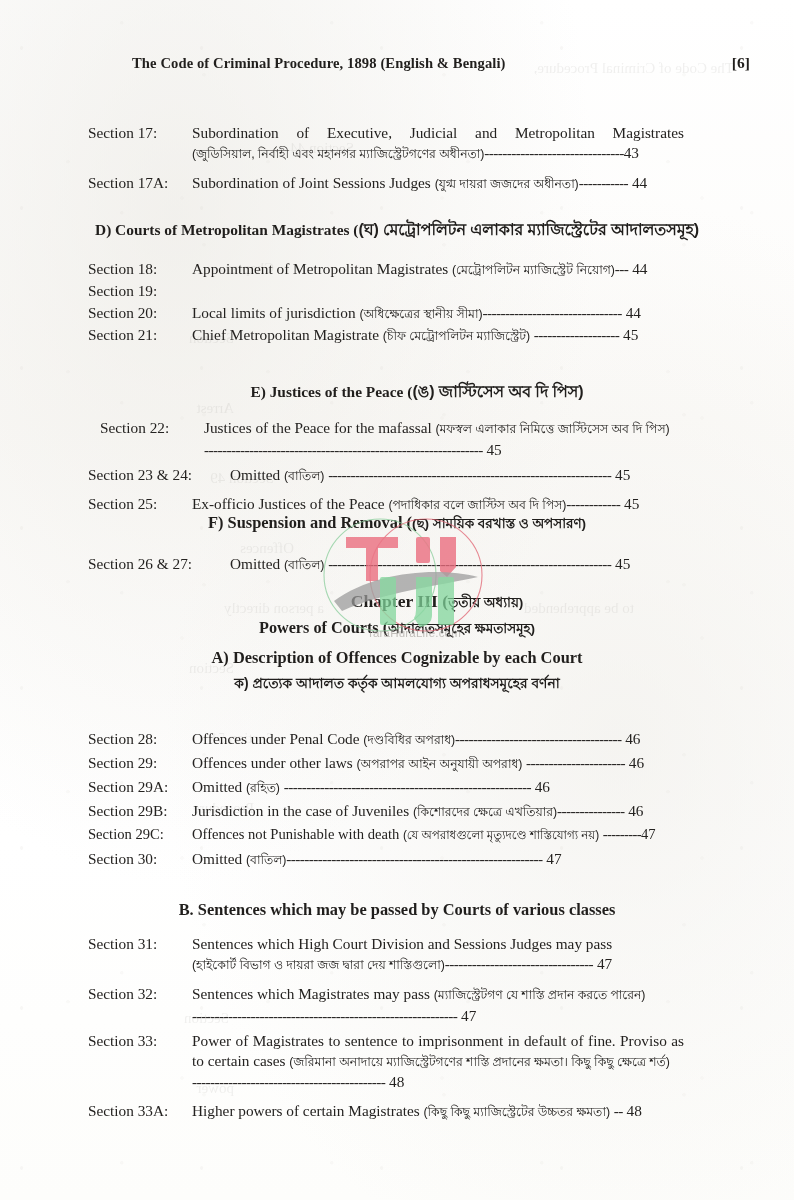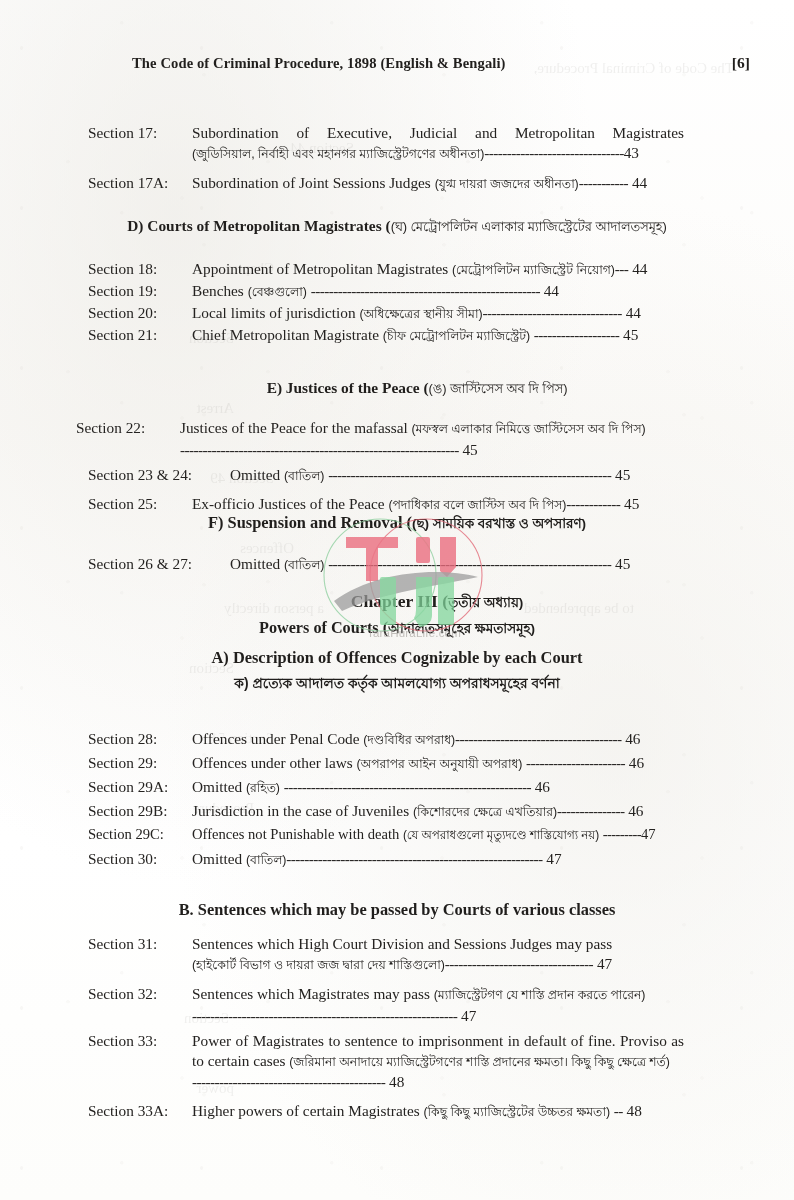--- a/index.html
+++ b/index.html
@@ -115,21 +115,21 @@
   
   .grouphead {
     position: absolute;
     left: 0;
     width: 794px;
     text-align: center;
     font-weight: bold;
     font-size: 15.4px;
     color: #201e1c;
   }
-  .grouphead .bn { font-size: 13px; font-weight: normal; }
+  .grouphead .bn { font-size: 16px; font-weight: bold; }
 
   .chaphead {
     position: absolute;
     left: 0;
     width: 794px;
     text-align: center;
     font-weight: bold;
     color: #201e1c;
   }
   .chaphead.t1 { font-size: 17.6px; padding-left: 40px; }
@@ -212,38 +212,37 @@
       <span>D) Courts of Metropolitan Magistrates (</span><span class="bn">(ঘ)  মেট্রোপলিটন এলাকার ম্যাজিস্ট্রেটের আদালতসমূহ)</span>
     </div>
 
     <div class="entry" style="left:88px; top:259px; width:620px;">
       <span class="lbl">Section 18:</span>
       <span class="body"><span>Appointment of Metropolitan Magistrates</span> <span class="bn">(মেট্রোপলিটন ম্যাজিস্ট্রেট নিয়োগ)</span><span class="leader">---</span> <span class="pg">44</span></span>
     </div>
 
     <div class="entry" style="left:88px; top:281px; width:620px;">
       <span class="lbl">Section 19:</span>
-      <span class="body"><span>Benches</span> <span class="bn">(বেঞ্চগুলো)</span> <span class="leader">---------------------------------------------------</span> <span class="pg">44</span></span>
     </div>
 
     <div class="entry" style="left:88px; top:303px; width:620px;">
       <span class="lbl">Section 20:</span>
       <span class="body"><span>Local limits of jurisdiction</span> <span class="bn">(অধিক্ষেত্রের স্থানীয় সীমা)</span><span class="leader">-------------------------------</span> <span class="pg">44</span></span>
     </div>
 
     <div class="entry" style="left:88px; top:325px; width:620px;">
       <span class="lbl">Section 21:</span>
       <span class="body"><span>Chief Metropolitan Magistrate</span> <span class="bn">(চীফ মেট্রোপলিটন ম্যাজিস্ট্রেট)</span> <span class="leader">-------------------</span> <span class="pg">45</span></span>
     </div>
 
     <div class="grouphead" style="top:379px;margin-left:20px;">
       <span>E) Justices of the Peace (</span><span class="bn">(ঙ) জাস্টিসেস অব দি পিস)</span>
     </div>
 
-    <div class="entry" style="left:76px; top:418px; width:620px;">
+    <div class="entry" style="left:100px; top:418px; width:620px;">
       <span class="lbl">Section 22:</span>
       <span class="body">
         <span style="display:block;"><span>Justices of the Peace for the mafassal</span> <span class="bn">(মফস্বল এলাকার নিমিত্তে জাস্টিসেস অব দি পিস)</span></span>
         <span class="leader">--------------------------------------------------------------</span> <span class="pg">45</span>
       </span>
     </div>
 
     <div class="entry wide" style="left:88px; top:465px; width:620px;">
       <span class="lbl" style="width:142px;">Section 23 &amp; 24:</span>
       <span class="body" style="margin-left:142px;"><span>Omitted</span> <span class="bn">(বাতিল)</span> <span class="leader">---------------------------------------------------------------</span> <span class="pg">45</span></span>

